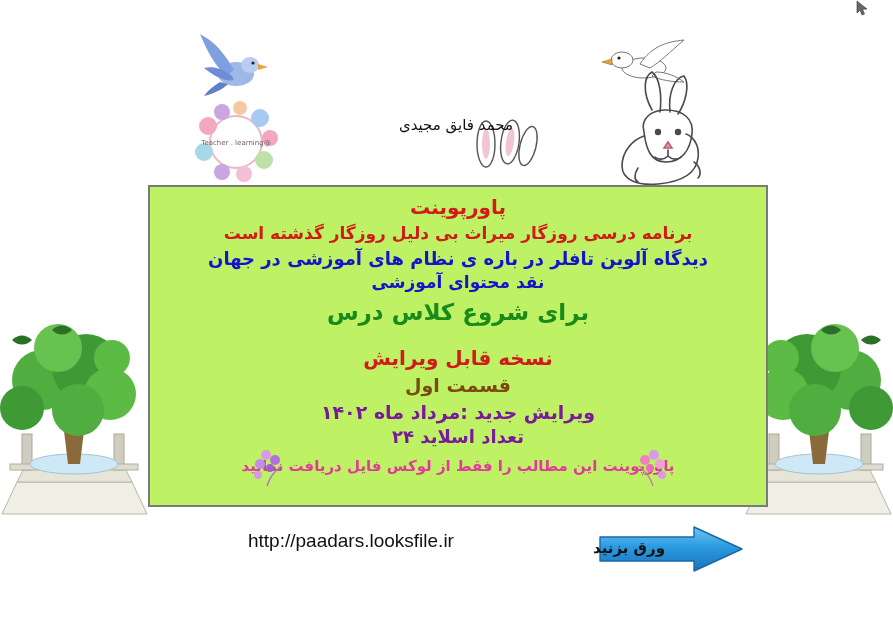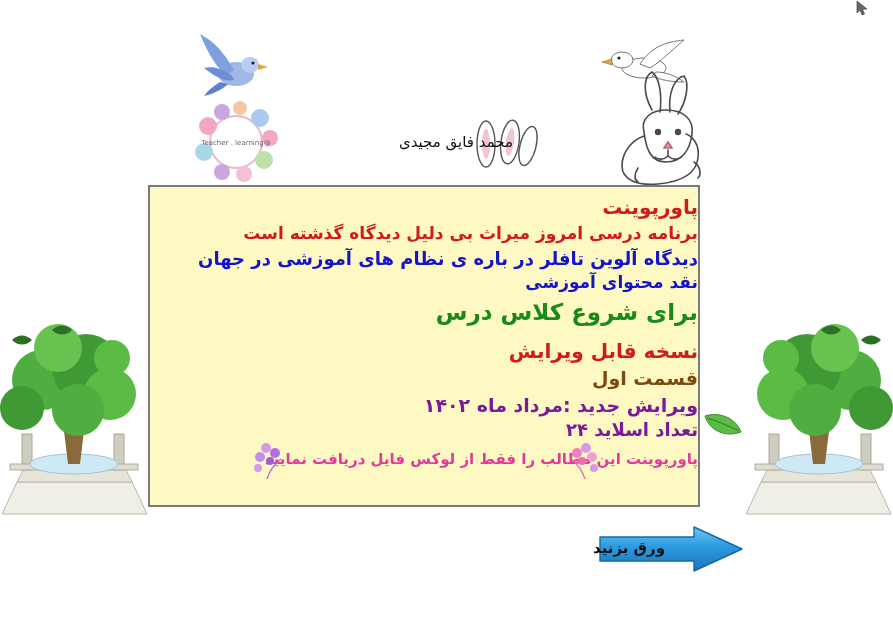--- a/index.html
+++ b/index.html
@@ -46,21 +46,21 @@
   .bird-blue  { position: absolute; left: 196px; top: 32px;  width: 74px;  height: 66px; }
   .bird-white { position: absolute; left: 600px; top: 38px;  width: 86px;  height: 54px; }
   .rabbit     { position: absolute; left: 608px; top: 70px;  width: 122px; height: 118px; }
   .bunny-ears { position: absolute; left: 470px; top: 118px; width: 72px;  height: 56px; }
   .floral-badge { position: absolute; left: 188px; top: 96px; width: 96px; height: 92px; }
 
   
   .handle-block {
     position: absolute;
     left: 356px;
-    top: 132px;
+    top: 115px;
     width: 200px;
     text-align: center;
     direction: rtl;
   }
   .handle-name {
     font-family: "DejaVu Sans", sans-serif;
     font-size: 15px;
     color: #111111;
     line-height: 20px;
     white-space: nowrap;
@@ -72,41 +72,41 @@
     line-height: 24px;
     direction: ltr;
     white-space: nowrap;
   }
 
   
   .card {
     position: absolute;
     left: 148px;
     top: 185px;
-    width: 552px;
+    width: 620px;
     height: 322px;
-    background: #fef9c3;
+    background: #bef264;
     border: 2px solid #7a7a7a;
     box-sizing: border-box;
-    text-align: right;
+    text-align: center;
     direction: rtl;
   }
 
   .line {
     font-family: "DejaVu Sans", sans-serif;
     font-weight: bold;
     white-space: nowrap;
     line-height: 1.15;
   }
   .l-title   { font-size: 20px; color: #d11a1a; margin-top: 9px; }
   .l-red-1   { font-size: 17px; color: #d11a1a; margin-top: 5px; }
   .l-blue-1  { font-size: 18px; color: #1414c8; margin-top: 5px; }
   .l-blue-2  { font-size: 17px; color: #1414c8; margin-top: 4px; }
   .l-green   { font-size: 23px; color: #1a8a1a; margin-top: 6px; }
-  .l-red-2   { font-size: 20px; color: #d11a1a; margin-top: 15px; }
+  .l-red-2   { font-size: 20px; color: #d11a1a; margin-top: 22px; }
   .l-brown   { font-size: 19px; color: #7a4a12; margin-top: 5px; }
   .l-plain   { font-size: 15px; color: #111111; font-weight: normal; margin-top: 7px; }
   .l-purple  { font-size: 19px; color: #7a1a9a; margin-top: 5px; }
   .l-purple2 { font-size: 18px; color: #7a1a9a; margin-top: 3px; }
   .l-note    { font-size: 15px; color: #e03a9a; margin-top: 9px; }
 
   .note-row {
     position: relative;
     display: block;
     margin-top: 8px;
@@ -286,21 +286,21 @@
     <path d="M2 20 C8 4 26 0 38 4 C34 18 18 26 2 20 Z" fill="#5cbb45" stroke="#3f8f2f"></path>
     <path d="M4 19 C14 14 26 9 36 6" stroke="#2e7a24" fill="none" stroke-width="1"></path>
   </svg>
   <svg class="leaf leaf-right" viewBox="0 0 40 26">
     <path d="M38 20 C32 4 14 0 2 4 C6 18 22 26 38 20 Z" fill="#5cbb45" stroke="#3f8f2f"></path>
     <path d="M36 19 C26 14 14 9 4 6" stroke="#2e7a24" fill="none" stroke-width="1"></path>
   </svg>
 
   <div class="card">
     <div class="line l-title">پاورپوینت</div>
-    <div class="line l-red-1">برنامه درسی امروز میراث بی دلیل دیدگاه گذشته است</div>
+    <div class="line l-red-1">برنامه درسی روزگار میراث بی دلیل روزگار گذشته است</div>
     <div class="line l-blue-1">دیدگاه آلوین تافلر در باره ی نظام های آموزشی در جهان</div>
     <div class="line l-blue-2">نقد محتوای آموزشی</div>
     <div class="line l-green">برای شروع کلاس درس</div>
     <div class="line l-red-2">نسخه قابل ویرایش</div>
     <div class="line l-brown">قسمت اول</div>
     <div class="line l-purple">ویرایش جدید :مرداد ماه ۱۴۰۲</div>
     <div class="line l-purple2">تعداد اسلاید ۲۴</div>
 
     <div class="note-row">
       <svg class="note-flower-right" viewBox="0 0 34 40">
@@ -316,20 +316,21 @@
         <circle cx="25" cy="12" r="5" fill="#b06fe0"></circle>
         <circle cx="16" cy="7" r="5" fill="#d79ae8"></circle>
         <circle cx="10" cy="16" r="5" fill="#c08fe8"></circle>
         <circle cx="20" cy="20" r="4" fill="#a05fd0"></circle>
         <circle cx="8" cy="27" r="4" fill="#d79ae8"></circle>
       </svg>
       <span class="line l-note">پاورپوینت این مطالب را فقط از لوکس فایل دریافت نمایید</span>
     </div>
   </div>
 
+  <div class="site-url">http://paadars.looksfile.ir</div>
 
   <svg class="next-arrow" viewBox="0 0 146 48">
     <defs>
       <linearGradient id="arrGrad" x1="0" y1="0" x2="0" y2="1">
         <stop offset="0%" stop-color="#6fc6f2"></stop>
         <stop offset="45%" stop-color="#2b9ae0"></stop>
         <stop offset="100%" stop-color="#1b74b8"></stop>
       </linearGradient>
     </defs>
     <path d="M2 12 L96 12 L96 2 L144 24 L96 46 L96 36 L2 36 Z" fill="url(#arrGrad)" stroke="#1668a8" stroke-width="1.4" stroke-linejoin="round"></path>

